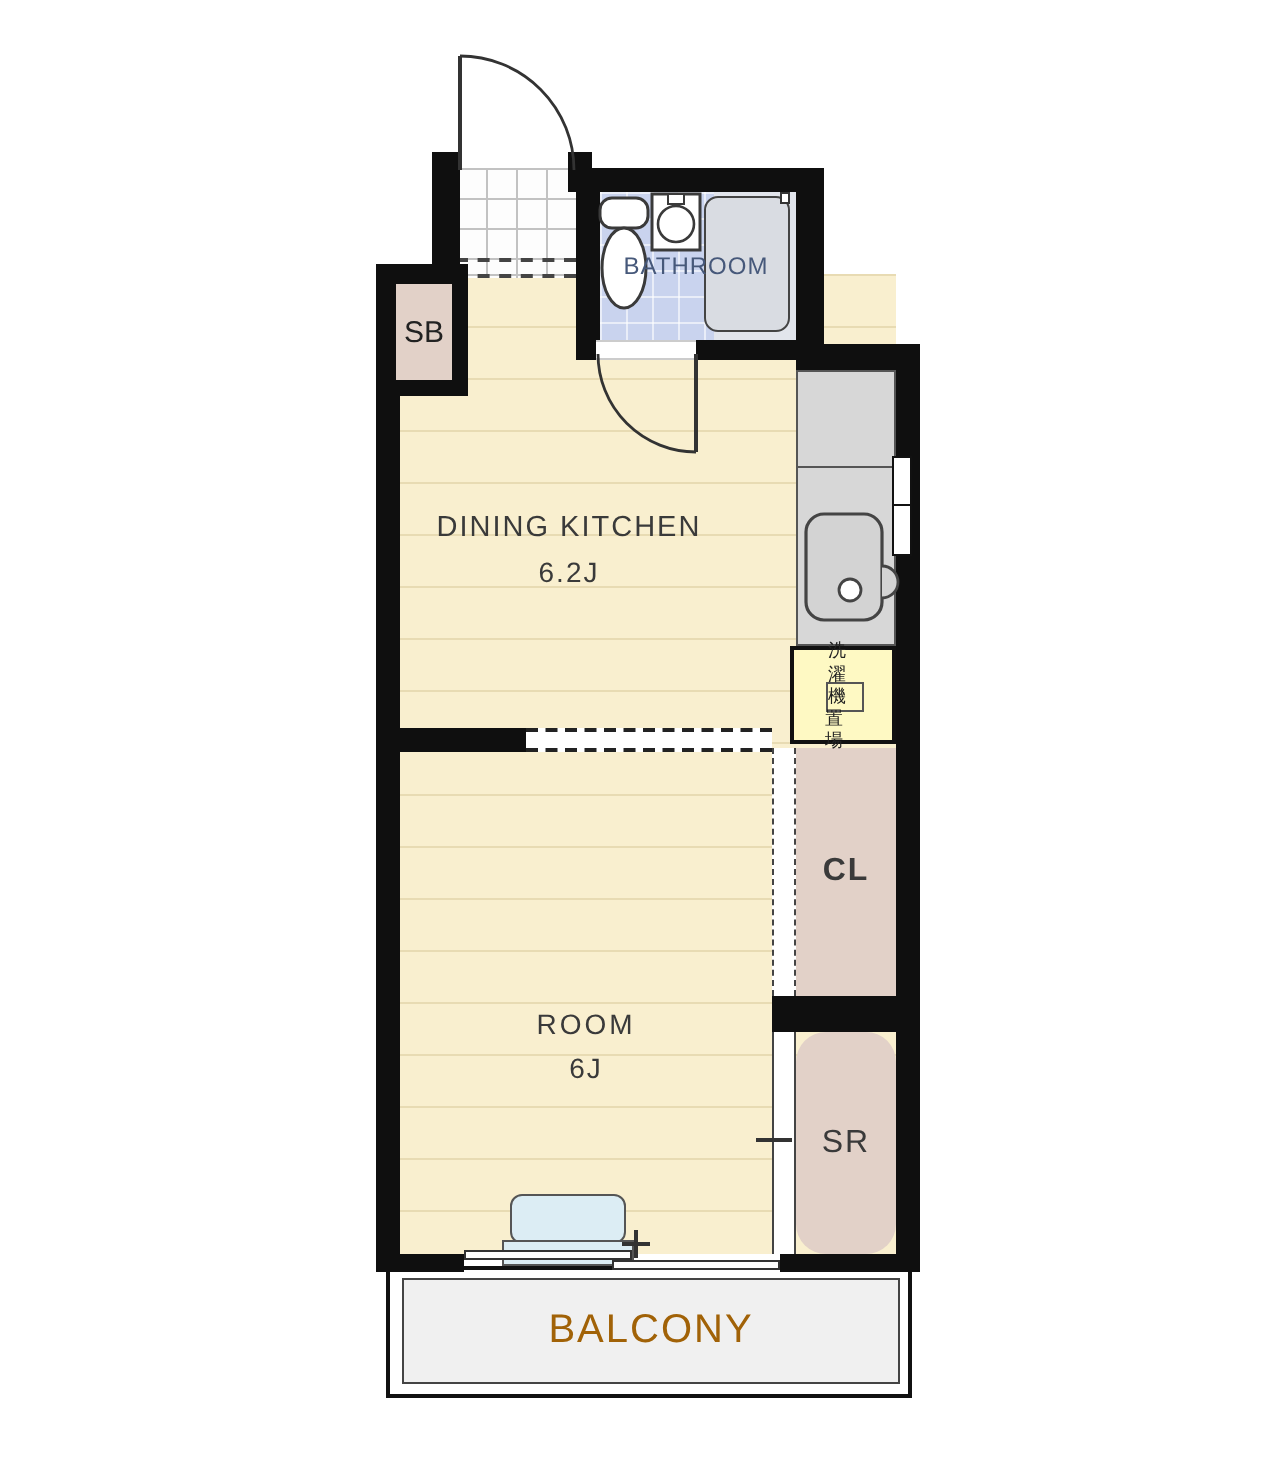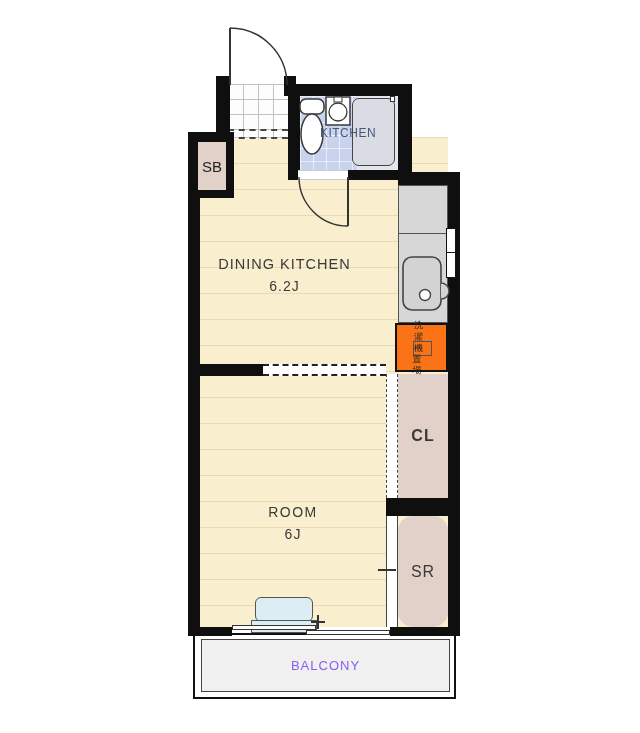--- a/index.html
+++ b/index.html
@@ -23,41 +23,41 @@
     background-color:#c9d3ee;
     background-image:
       repeating-linear-gradient(to right,rgba(255,255,255,.6) 0 1px,transparent 1px 13px),
       repeating-linear-gradient(to bottom,rgba(255,255,255,.6) 0 1px,transparent 1px 13px);
   }
   .bathright{background:#e2e5ec;}
   .pink{background:#e2d1c8;}
   .counter{background:#d7d7d7;border:1.5px solid #555;}
   .counter-divider{border-bottom:1.5px solid #555;}
   .tub{background:#d9dce2;border:1.6px solid #444;border-radius:7px;}
-  .washer{background:#f97316;border:2.5px solid #111;padding:16px;}
+  .washer{background:#fef9c3;border:2.5px solid #111;padding:16px;}
   .washer-inner{border:1px solid #555;width:100%;height:100%;display:flex;flex-direction:column;
     align-items:center;justify-content:center;font-size:9px;line-height:1.25;color:#222;letter-spacing:1px;}
   .balcony-outer{border:2px solid #111;background:#fff;}
   .balcony-inner{background:#f0f0f0;border:1.5px solid #444;display:flex;align-items:center;justify-content:center;}
   .partition-h{background:#fff;border-top:2px dashed #222;border-bottom:2px dashed #222;}
   .door-dashed-v{background:#fff;border-left:1.5px dashed #444;border-right:1.5px dashed #444;}
   .door-solid-v{background:#fff;border-left:1.5px solid #444;border-right:1.5px solid #444;}
   .threshold{background:#fff;border-top:1px solid #ccc;border-bottom:1px solid #ccc;}
   .windowpane{background:#fff;border:1.5px solid #111;}
   .win-mid{border-top:1.5px solid #111;height:0;}
   .pane{background:#fff;border:1px solid #333;}
   .tick{background:#333;}
   .furniture{background:#dcedf4;border:1.5px solid #555;}
   .lbl{color:#3a3a3a;}
   .lbl-room{font-size:14px;letter-spacing:1.5px;text-align:center;}
   .lbl-size{font-size:14px;letter-spacing:1px;text-align:center;margin-top:6px;}
   .lbl-dk{font-size:14.5px;letter-spacing:1px;text-align:center;}
   .lbl-cl{display:flex;align-items:center;justify-content:center;font-size:16px;letter-spacing:1px;color:#3a3a3a;}
   .lbl-sb{display:flex;align-items:center;justify-content:center;font-size:15px;color:#222;}
-  .lbl-balcony{font-size:13px;letter-spacing:1px;color:#8b5cf6;}
+  .lbl-balcony{font-size:20px;letter-spacing:1px;color:#a16207;}
   .lbl-bath{display:flex;align-items:center;justify-content:center;
     font-size:12px;letter-spacing:.5px;color:#46587a;white-space:nowrap;}
   svg{display:block;}
 </style>
 </head>
 <body>
 
 <div id="plan">
 
   <div class="abs floor-cream" style="left:200px;top:137px;width:248px;height:490px;z-index:1;"></div>
@@ -153,21 +153,21 @@
     </g>
 
     <g>
       <rect x="403" y="257" width="38" height="53" rx="9" fill="#d3d3d3" stroke="#444" stroke-width="1.6"></rect>
       <circle cx="425" cy="295" r="5.5" fill="#fff" stroke="#444" stroke-width="1.4"></circle>
       <path d="M441,283 a8,8 0 0 1 0,16" fill="#d3d3d3" stroke="#444" stroke-width="1.4"></path>
     </g>
   </svg>
 
   <div class="abs lbl-bath" style="left:298px;top:96px;width:100px;height:74px;z-index:9;">
-    <span>KITCHEN</span>
+    <span>BATHROOM</span>
   </div>
 
   <div class="abs lbl" style="left:200px;top:256px;width:169px;z-index:9;">
     <div class="lbl-dk">DINING KITCHEN</div>
     <div class="lbl-size">6.2J</div>
   </div>
 
   <div class="abs lbl" style="left:200px;top:504px;width:186px;z-index:9;">
     <div class="lbl-room">ROOM</div>
     <div class="lbl-size">6J</div>

